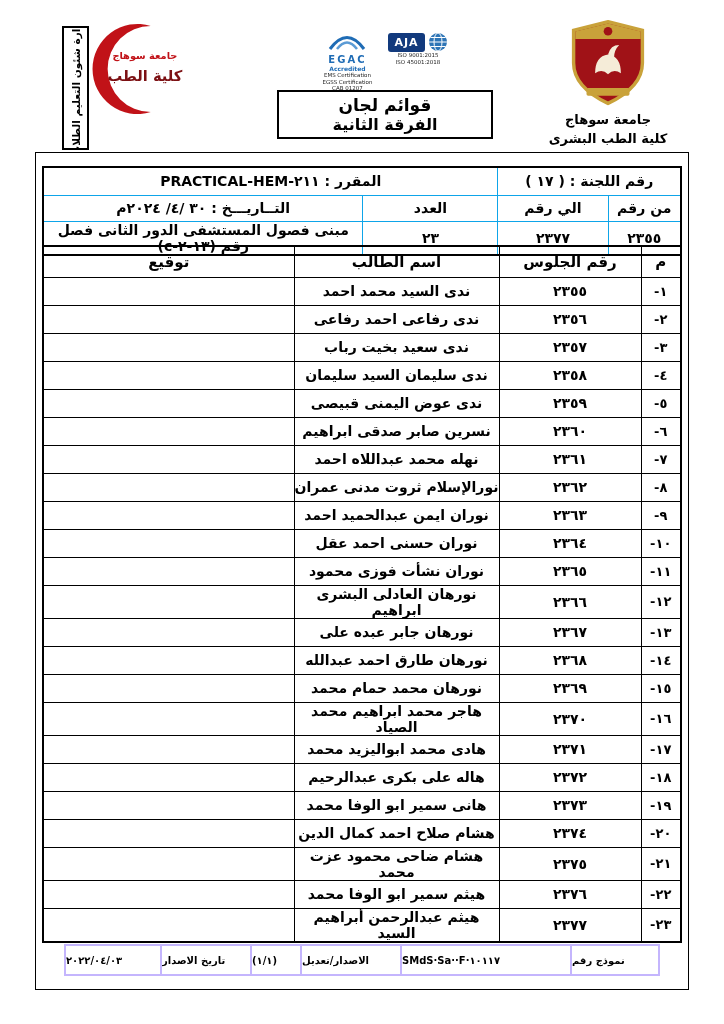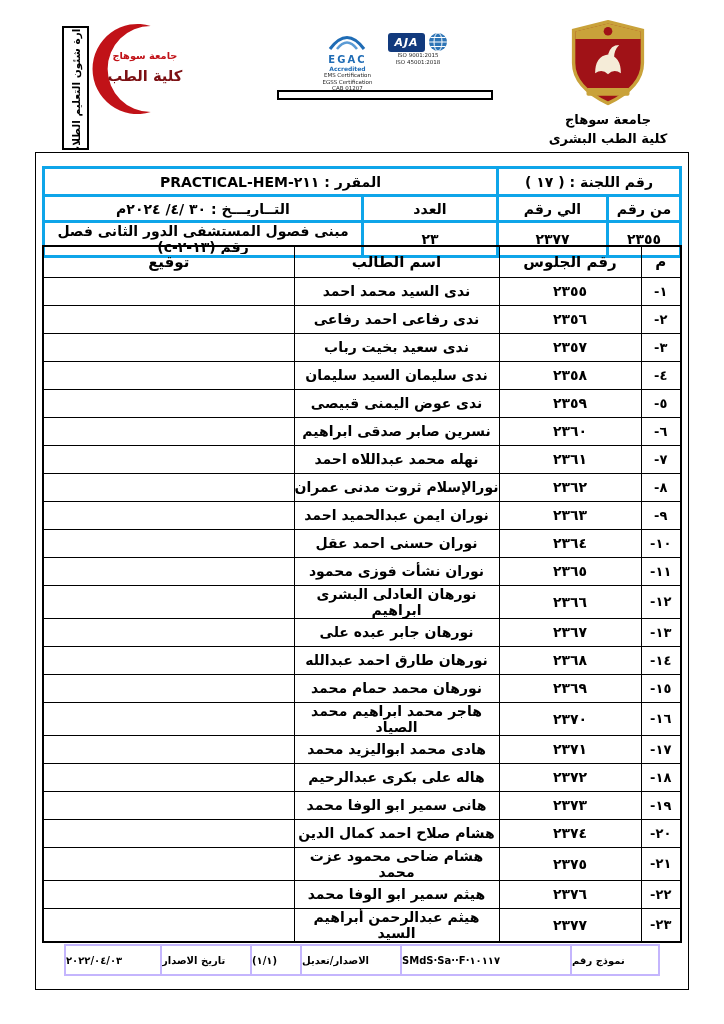--- a/index.html
+++ b/index.html
@@ -12,34 +12,34 @@
   
   .dept-box { position:absolute; left:62px; top:26px; width:27px; height:124px; border:2px solid #000; overflow:hidden; }
   .dept-box span { position:absolute; left:50%; top:50%; transform:translate(-50%,-50%) rotate(-90deg); white-space:nowrap; font-size:10.5px; }
   .left-logo { position:absolute; left:90px; top:20px; }
   .center-block { position:absolute; left:277px; top:32px; width:216px; text-align:center; }
   .logos-row { display:flex; justify-content:center; align-items:flex-start; gap:16px; height:54px; direction:ltr; }
   .egac, .aja { text-align:center; }
   .egac-name { font-size:10px; letter-spacing:2px; color:#1f6cb5; line-height:11px; }
   .egac-sub { font-size:6px; color:#1f6cb5; line-height:7px; }
   .tiny { font-size:5.5px; color:#222; line-height:6.5px; font-weight:normal; }
-  .aja-top { display:flex; justify-content:center; align-items:center; gap:3px;font-style:italic; }
+  .aja-top { display:flex; justify-content:center; align-items:center; gap:3px; }
   .aja-badge { background:#123a7d; color:#fff; font-size:11px; padding:3px 6px; border-radius:3px; letter-spacing:1px; }
   .title-box { border:2px solid #000; margin-top:4px; padding:3px 2px; }
   .t1 { font-size:17px; line-height:20px; }
   .t2 { font-size:16px; line-height:19px; }
   .t3 { font-size:14px; line-height:18px; }
   .right-block { position:absolute; right:44px; top:20px; width:144px; text-align:center; }
   .uni-name { font-size:13px; line-height:19px; }
   
   .frame { position:absolute; left:35px; top:152px; width:654px; height:838px; border:1.5px solid #000; }
   
   table { border-collapse:collapse; table-layout:fixed; direction:rtl; }
   .info-table { position:absolute; left:42px; top:166px; width:640px; border:2px solid #000; }
-  .info-table td { border:3px solid #0ea5e9; text-align:center; vertical-align:middle; font-size:14px; overflow:hidden; }
+  .info-table td { border:1px solid #0ea5e9; text-align:center; vertical-align:middle; font-size:14px; overflow:hidden; }
   .rA td { height:28px; } .rB td { height:26px;margin-top:12px; } .rC td { height:26px; }
   .committee { font-size:13px; }
   .ltr { direction:ltr; unicode-bidi:isolate; display:inline-block; }
   .location { font-size:11px;border-radius:7px; }
   .main-table { position:absolute; left:42px; top:245px; width:640px; border:2px solid #000; }
   .main-table th, .main-table td { border:1px solid #000; text-align:center; vertical-align:middle; overflow:hidden; }
   .main-table th { height:31px; font-size:15px; }
   .main-table td { height:28px; }
   .no-cell { direction:ltr; font-size:13px; }
   .seat-cell { font-size:14px; }
@@ -86,20 +86,22 @@
             <line x1="1" y1="10" x2="19" y2="10" stroke="#fff" stroke-width="1"></line>
             <line x1="2.5" y1="5.5" x2="17.5" y2="5.5" stroke="#fff" stroke-width="1"></line>
             <line x1="2.5" y1="14.5" x2="17.5" y2="14.5" stroke="#fff" stroke-width="1"></line>
           </svg>
         </div>
         <div class="tiny">ISO 9001:2015</div>
         <div class="tiny">ISO 45001:2018</div>
       </div>
     </div>
     <div class="title-box">
+      <div class="t1">قوائم لجان</div>
+      <div class="t2">الفرقة الثانية</div>
     </div>
   </div>
 
   <div class="right-block">
     <svg width="78" height="86" viewBox="0 0 90 100">
       <path d="M45 2 L85 12 L85 50 Q85 78 45 97 Q5 78 5 50 L5 12 Z" fill="#a01217" stroke="#c9a23a" stroke-width="4"></path>
       <path d="M45 4 L83 13.5 L83 22 L7 22 L7 13.5 Z" fill="#c9a23a"></path>
       <circle cx="45" cy="13" r="5" fill="#a01217"></circle>
       <path d="M30 62 Q30 42 45 40 Q60 42 60 62 Q52 56 45 63 Q38 56 30 62 Z" fill="#f5ecd8"></path>
       <path d="M45 40 Q48 29 58 29 Q52 35 52 44 Z" fill="#f5ecd8"></path>

